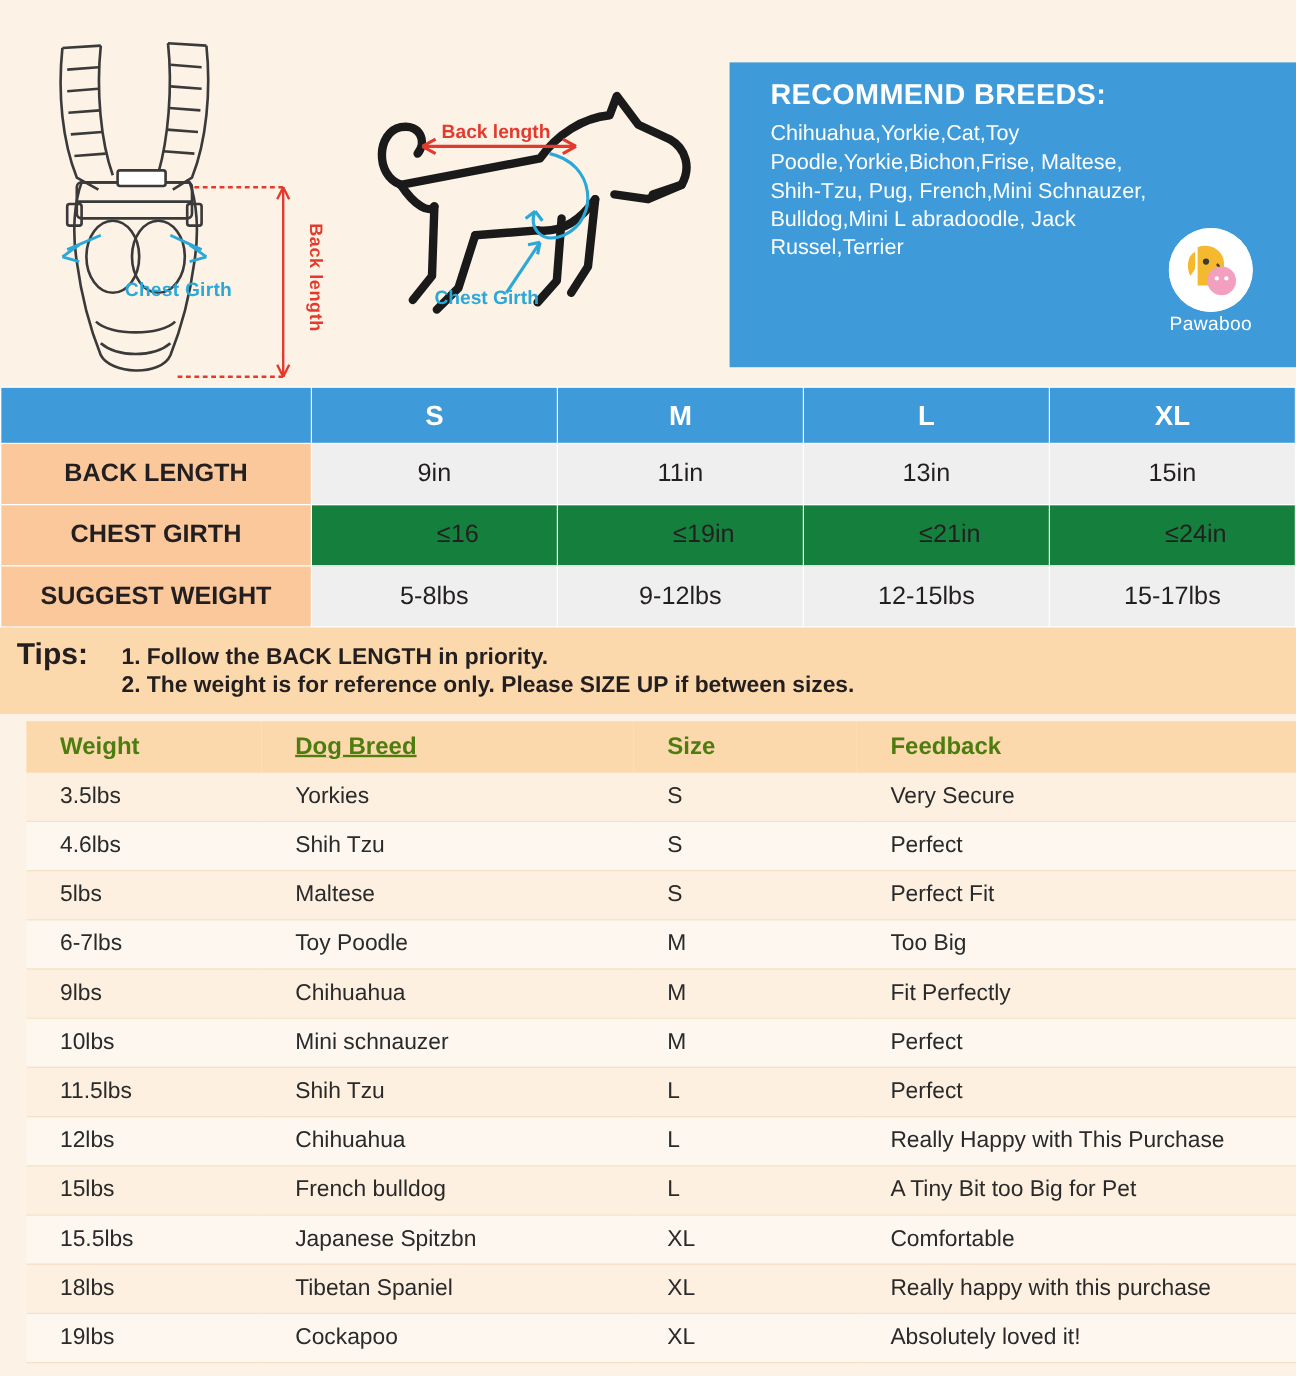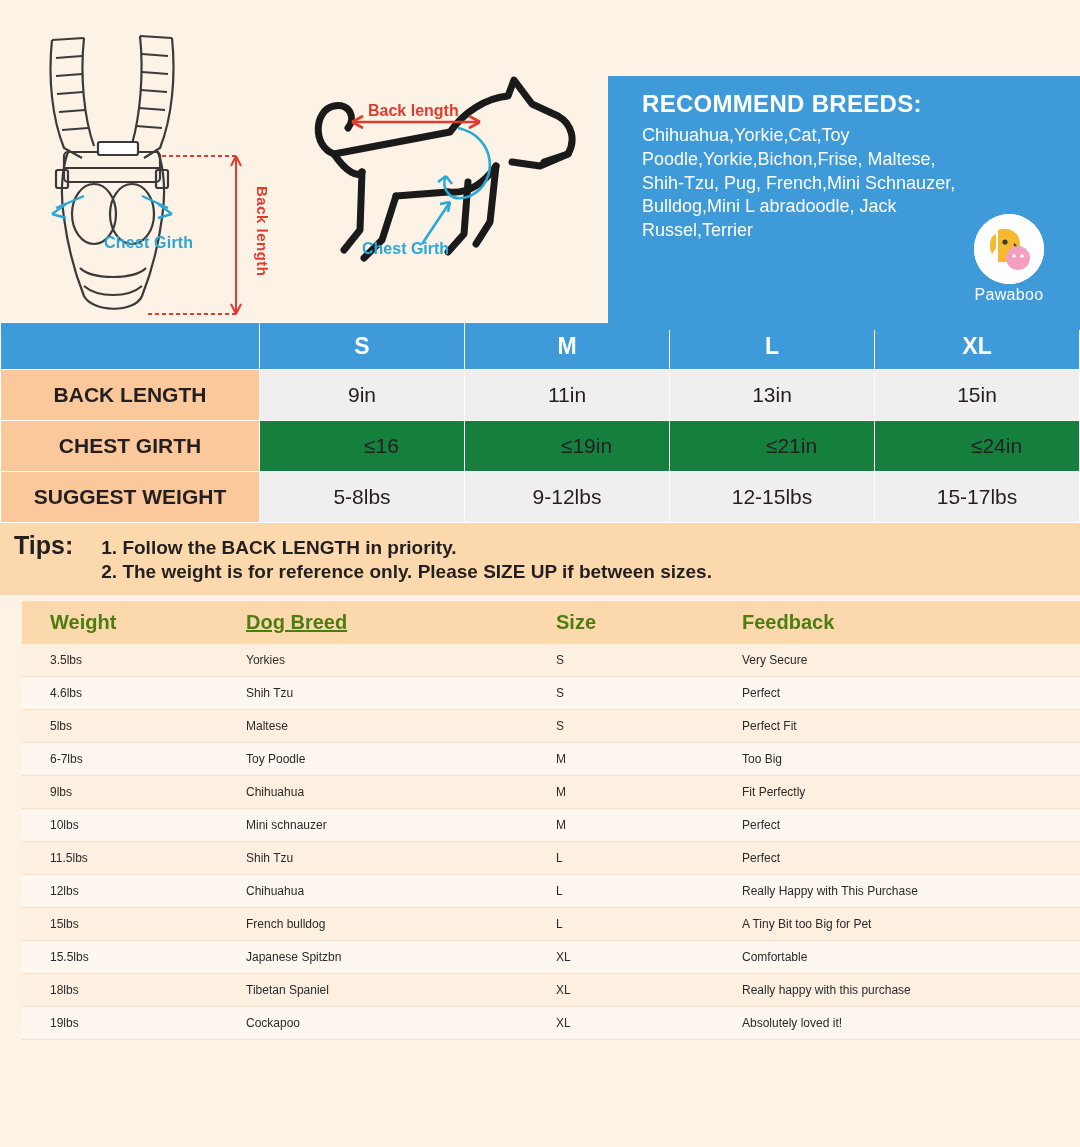--- a/index.html
+++ b/index.html
@@ -78,21 +78,21 @@
   .dog-label.chest {
     left: 62px;
     top: 178px;
     color: #2aa8d8;
   }
 
   
   .breeds-box {
     position: absolute;
     left: 608px;
-    top: 76px;
+    top: 52px;
     width: 472px;
     height: 254px;
     background: #3e9ad9;
     color: #ffffff;
     box-sizing: border-box;
     padding: 14px 18px 10px 34px;
   }
   .breeds-title {
     font-size: 24px;
     font-weight: bold;
@@ -203,21 +203,21 @@
   }
   .fb-table th {
     background: #fcd9ad;
     text-align: left;
     font-size: 20px;
     font-weight: bold;
     padding: 10px 0 10px 28px;
     color: #4d7c0f;
   }
   .fb-table td {
-    font-size: 12px;
+    font-size: 19px;
     padding: 9px 0 9px 28px;
     color: #2a2a2a;
     border-bottom: 1px solid #f6e0c6;
   }
   .fb-table tr.odd td {
     background: #fdf0e0;
   }
   .fb-table tr.even td {
     background: #fdf7ef;
   }

